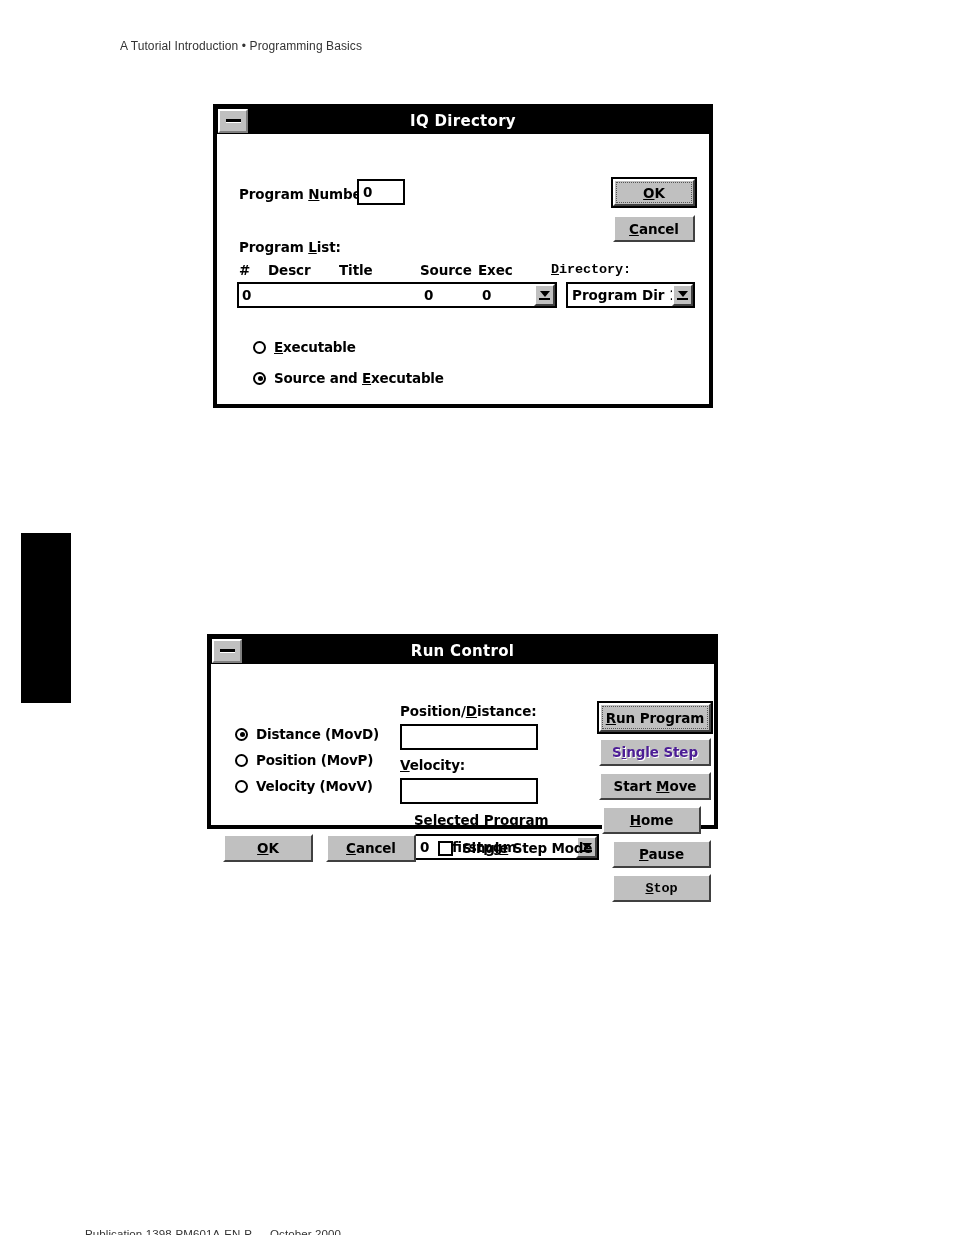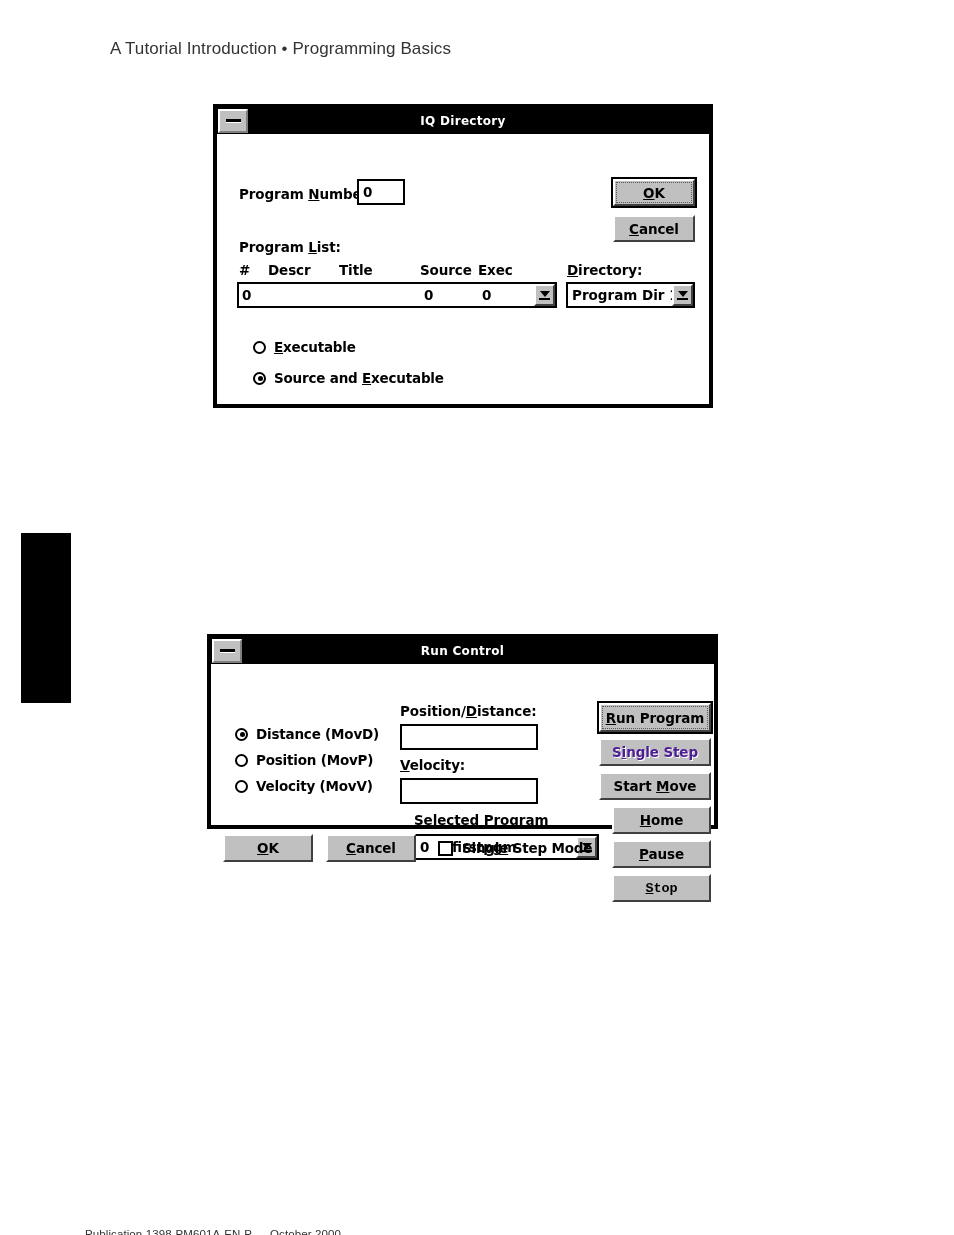--- a/index.html
+++ b/index.html
@@ -7,22 +7,22 @@
   body {
     width:954px; height:1235px;
     background:#ffffff;
     font-family:"Liberation Sans", sans-serif;
     position:relative;
     overflow:hidden;
   }
 
   
   .page-header {
-    position:absolute; left:110px; top:39px;
-    font-size:17px; color:#333333; letter-spacing:.1px;
+    position:absolute; left:120px; top:39px;
+    font-size:12px; color:#333333; letter-spacing:.1px;
     white-space:nowrap;
   }
   .page-footer {
     position:absolute; left:85px; top:1228px;
     font-size:11.5px; color:#333333; letter-spacing:.1px;
     white-space:nowrap;
   }
   .edge-tab {
     position:absolute; left:21px; top:533px;
     width:50px; height:170px; background:#000000;
@@ -50,21 +50,21 @@
     display:flex; align-items:center; justify-content:center;
     flex:none;
   }
   .sysbox i {
     display:block; width:15px; height:4px;
     background:#000000; border-bottom:1px solid #ffffff;
   }
   .titletext {
     position:absolute; left:0; right:0; top:0; bottom:0;
     display:flex; align-items:center; justify-content:center;
-    color:#ffffff; font-weight:bold; font-size:12px;
+    color:#ffffff; font-weight:bold; font-size:15px;
     letter-spacing:.3px; pointer-events:none;
   }
   .dlg-body { position:relative; width:100%; }
 
   
   .lbl {
     position:absolute; font-size:13.5px; font-weight:bold;
     color:#000000; white-space:nowrap; letter-spacing:-.1px;
   }
   .lbl u, .btn u, .rb u, .cb u { text-decoration:underline; }
@@ -222,21 +222,21 @@
         <span style="left:103px;"></span>
         <span style="left:185px;">0</span>
         <span style="left:243px;">0</span>
       </div>
       <div class="arrow-btn">
         <div class="tri"></div>
         <div class="bar"></div>
       </div>
     </div>
 
-    <div class="lbl" style="left:350px; top:128px;"><u>D</u><span>irectory:</span></div>
+    <div class="lbl" style="left:334px; top:128px;font-family:Liberation Mono, monospace;"><u>D</u><span>irectory:</span></div>
 
     <div class="combo" style="left:349px; top:148px; width:129px; height:26px;">
       <div class="val">Program Dir 1</div>
       <div class="arrow-btn">
         <div class="tri"></div>
         <div class="bar"></div>
       </div>
     </div>
 
     <div class="rb" style="left:36px; top:205px;">
@@ -317,21 +317,21 @@
       </div>
 
     <div class="btn disabled" style="left:388px; top:74px; width:112px; height:28px;">
         <span><span>S</span><u>i</u><span>ngle Step</span></span>
       </div>
 
     <div class="btn" style="left:388px; top:108px; width:112px; height:28px;">
         <span><span>Start </span><u>M</u><span>ove</span></span>
       </div>
 
-    <div class="btn" style="left:401px; top:142px; width:99px; height:28px;justify-content:center;">
+    <div class="btn" style="left:391px; top:142px; width:99px; height:28px;justify-content:center;">
         <span><u>H</u><span>ome</span></span>
       </div>
 
     <div class="btn" style="left:401px; top:176px; width:99px; height:28px;">
         <span><u>P</u><span>ause</span></span>
       </div>
 
     <div class="btn" style="left:401px; top:210px; width:99px; height:28px;font-family:Liberation Mono, monospace;">
         <span><u>S</u><span>top</span></span>
       </div>

